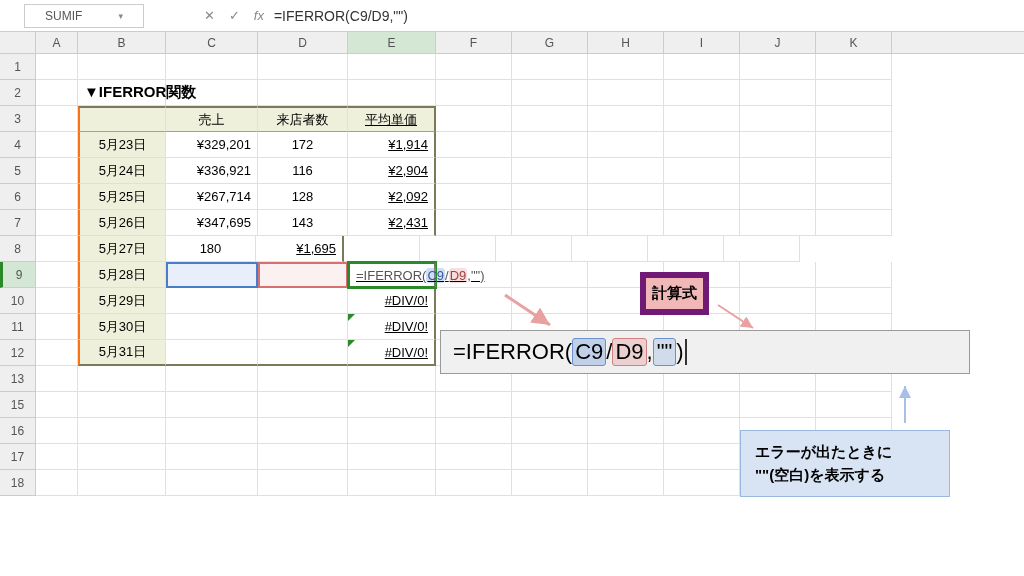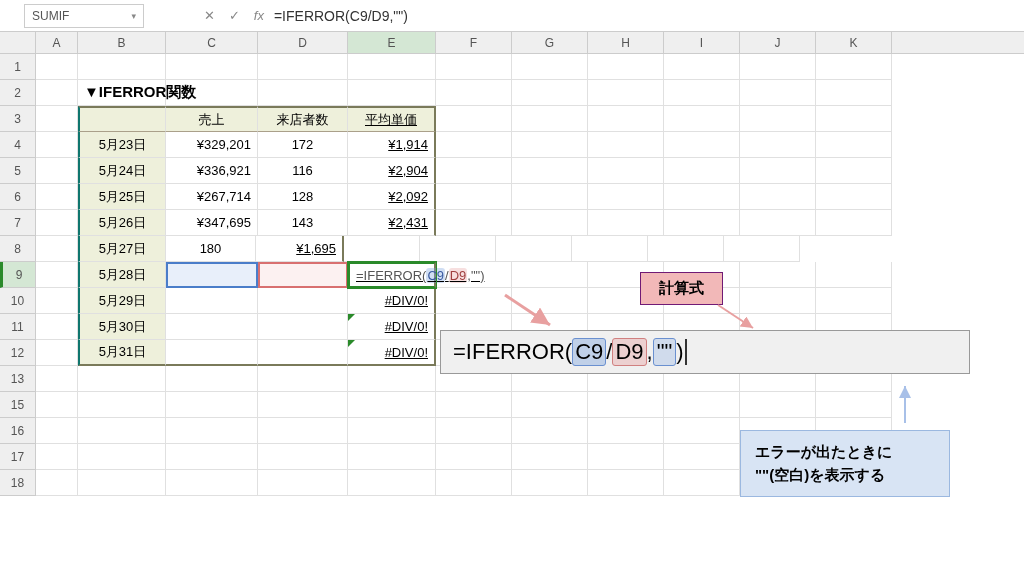--- a/index.html
+++ b/index.html
@@ -1,19 +1,19 @@
 <!DOCTYPE html>
 <html><head>
   <meta charset="utf-8">
   <style>
     * { box-sizing: border-box; margin: 0; padding: 0; }
     body { font-family: "Meiryo", "Yu Gothic", sans-serif; font-size: 13px; background: #fff; overflow: hidden; width: 1024px; height: 576px; position: relative; }
     
     .formula-bar { height: 32px; border-bottom: 1px solid #ccc; display: flex; align-items: center; background: #fff; }
-    .name-box { width: 120px; height: 24px; border: 1px solid #ccc; margin-left: 24px; display: flex; align-items: center; padding: 0 7px; font-size: 12px; color: #555; background: #fff; }
+    .name-box { width: 120px; height: 24px; border: 1px solid #ccc; margin-left: 24px; display: flex; align-items: center; padding: 0 20px; font-size: 12px; color: #555; background: #fff; }
     .name-box-dd { margin-left: auto; color: #888; font-size: 9px; }
     .fb-controls { display: flex; align-items: center; gap: 14px; margin-left: 60px; color: #888; }
     .fb-controls span { cursor: pointer; font-size: 13px; }
     .fx { font-style: italic; font-size: 12px; text-align: right; }
     .formula-input { flex: 1; padding: 0 10px; font-size: 14px; color: #333; }
     
     .grid-area { position: relative; }
     .col-headers { display: flex; height: 22px; background: #efefef; border-bottom: 1px solid #ccc; }
     .corner { width: 36px; border-right: 1px solid #ccc; background: #efefef; }
     .col-h { border-right: 1px solid #ccc; display: flex; align-items: center; justify-content: center; color: #555; font-size: 12px; background: #efefef; }
@@ -33,34 +33,34 @@
     .cF { width: 76px; }
     .cG { width: 76px; }
     .cH { width: 76px; }
     .cI { width: 76px; }
     .cJ { width: 76px; }
     .cK { width: 76px; }
     
     .title-cell { font-weight: bold; font-size: 15px; }
     .hdr { background: #eef0db; text-align: center; justify-content: center; border-top: 2px solid #7a7a5a; border-bottom: 1px solid #aaa08a; }
     .tbl-bot { border-bottom: 2px solid #7a7a5a; }
-    .tbl-left { border-left: 2px solid #0f766e; }
+    .tbl-left { border-left: 2px solid #f97316; }
     .tbl-right-b { border-right: 2px solid #7a7a5a !important; text-decoration: underline; }
     .date-cell { background: #eef0db; justify-content: center; }
     .num { justify-content: flex-end; }
     .ctr { justify-content: center; }
     
     .edit-cell { position: relative; border: 2px solid #2a8a2a; outline: 1px solid #2a8a2a; }
     .c9-ref { border: 2px solid #4a7dc9 !important; background: rgba(100,150,220,0.15); }
     .d9-ref { border: 2px solid #d87070 !important; background: rgba(230,140,140,0.12); }
     
     .err-tri { position: relative; }
     .err-tri::before { content: ""; position: absolute; top: 0; left: 0; border-top: 7px solid #2a8a2a; border-right: 7px solid transparent; }
     
-    .annotation-box1 { position: absolute; left: 640px; top: 272px; background: #f2b8b8; border: 1px solid #701a75; padding: 6px 18px; font-size: 15px; font-weight: bold; }
+    .annotation-box1 { position: absolute; left: 640px; top: 272px; background: #f2b8b8; border: 6px solid #701a75; padding: 6px 6px; font-size: 15px; font-weight: bold; }
     .big-formula { position: absolute; left: 440px; top: 330px; width: 530px; height: 44px; border: 1px solid #999; background: #f0f0f0; display: flex; align-items: center; padding: 0 12px; font-size: 22px; font-family: "Segoe UI", sans-serif; }
     .big-formula .ref1 { background: rgba(120,160,220,0.4); border: 1px solid #6a90d0; border-radius: 3px; padding: 0 2px; }
     .big-formula .ref2 { background: rgba(230,150,150,0.35); border: 1px solid #d08080; border-radius: 3px; padding: 0 2px; }
     .big-formula .ref3 { background: rgba(150,180,230,0.35); border: 1px solid #6a90d0; border-radius: 3px; padding: 0 3px; }
     .big-formula .cursor { border-left: 2px solid #333; height: 26px; display: inline-block; margin: 0 1px; }
     
     .annotation-box2 { position: absolute; left: 740px; top: 430px; width: 210px; background: #d8e4f4; border: 1px solid #9bb8e0; padding: 10px 14px; font-size: 15px; font-weight: bold; line-height: 1.5; }
     
     .arrow1 { position: absolute; left: 500px; top: 290px; width: 60px; height: 40px; }
     .arrow2 { position: absolute; left: 713px; top: 300px; width: 50px; height: 30px; }

